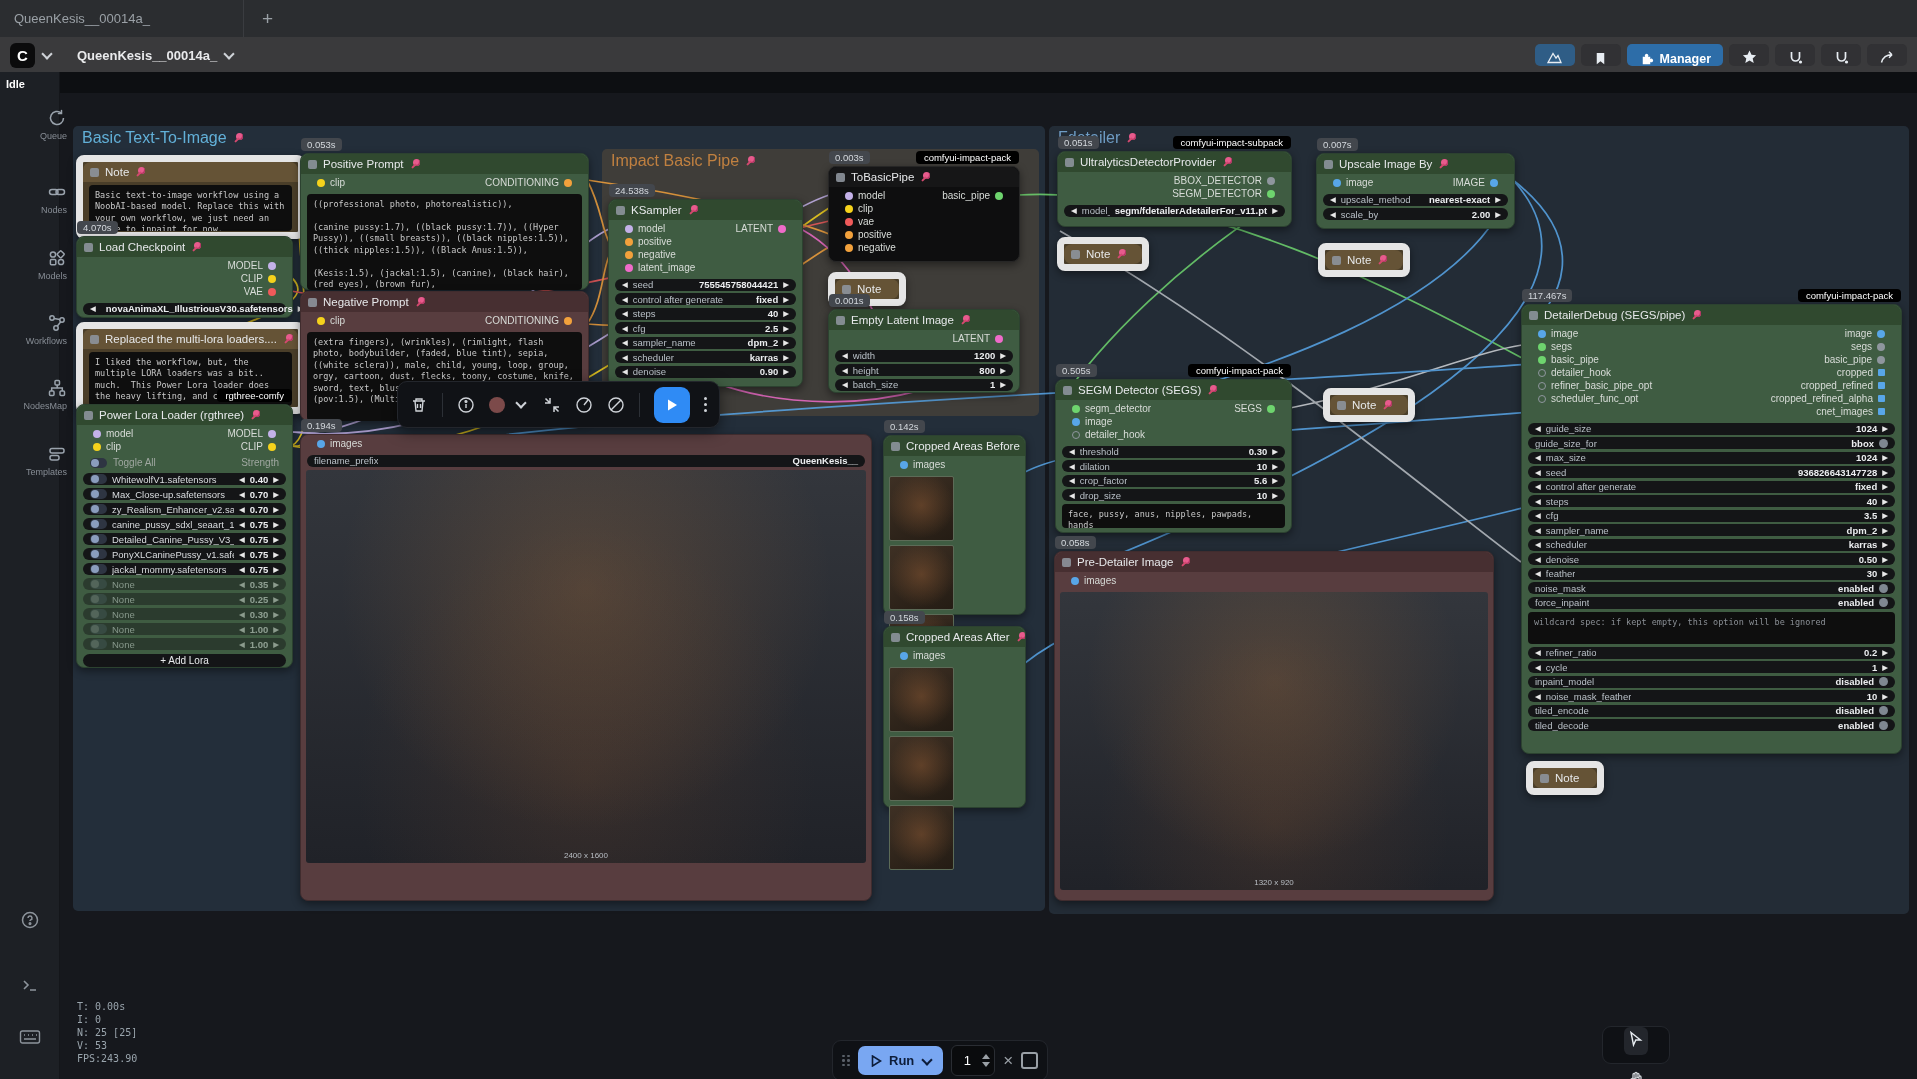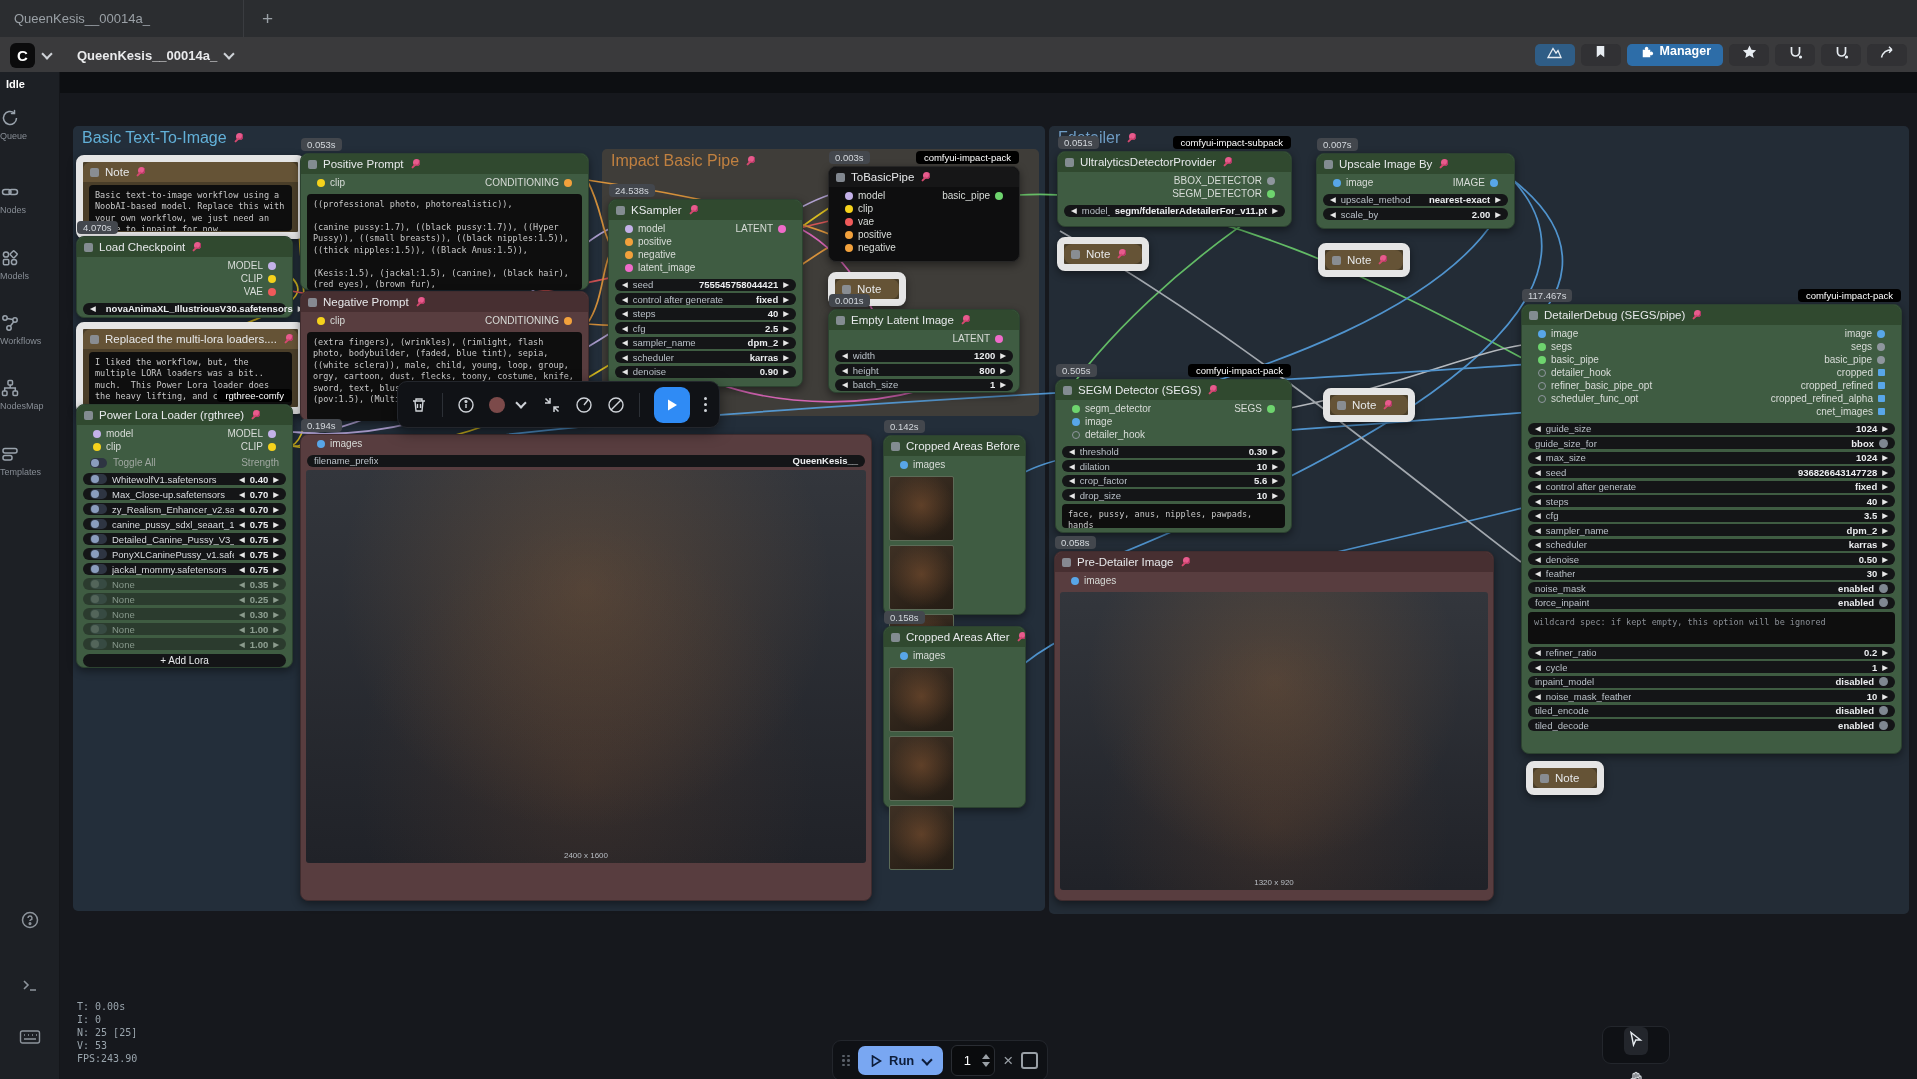--- a/index.html
+++ b/index.html
@@ -6,27 +6,27 @@
   .screen{position:relative;width:1917px;height:1079px;overflow:hidden;background:#16181d;color:#ddd;}
   
   .tabbar{position:absolute;left:0;top:0;width:100%;height:37px;background:#2b2d30;display:flex;align-items:center;border-bottom:1px solid #222;}
   .tab{width:215px;height:100%;display:flex;align-items:center;padding:0 14px;color:#9aa0a6;font-size:13px;border-right:1px solid #3a3c40;}
   .newtab{margin-left:18px;color:#9aa0a6;font-size:19px;}
   .appbar{position:absolute;left:0;top:37px;width:100%;height:36px;background:#3a3a3c;display:flex;align-items:center;padding:0 10px;box-sizing:border-box;}
   .logo{width:25px;height:25px;border-radius:6px;background:#0b0b0c;color:#fff;font-weight:800;font-size:15px;display:flex;align-items:center;justify-content:center;}
   .chev{width:6px;height:6px;border-right:2px solid #cfd3d8;border-bottom:2px solid #cfd3d8;transform:rotate(45deg);display:inline-block;margin:0 4px 3px 8px;}
   .wf-title{margin-left:22px;font-size:13px;font-weight:700;color:#e9eaec;display:flex;align-items:center;}
   .appbar-right{margin-left:auto;display:flex;align-items:center;gap:6px;}
-  .hbtn{height:22px;min-width:28px;border-radius:5px;background:#313134;display:flex;align-items:flex-start;justify-content:center;padding:0 6px;}
+  .hbtn{height:22px;min-width:28px;border-radius:5px;background:#313134;display:flex;align-items:flex-end;justify-content:center;padding:0 6px;}
   .hbtn.blue{background:#2f5d86;}
   .manager{background:#2d6da8;color:#fff;font-size:12.5px;font-weight:600;gap:6px;padding:0 12px;}
   .hbtn svg{display:block;}
   
   .sidebar{position:absolute;left:0;top:72px;width:59px;height:1007px;background:#1d2025;border-right:1px solid #14161a;z-index:6;}
-  .sideitem{position:absolute;left:0;width:59px;display:flex;flex-direction:column;align-items:flex-start;gap:3px;color:#878d95;font-size:9px;}
+  .sideitem{position:absolute;left:8px;width:59px;display:flex;flex-direction:column;align-items:flex-end;gap:3px;color:#878d95;font-size:9px;}
   .sideitem svg{display:block;}
   .idle{position:absolute;left:6px;top:78px;font-size:11px;font-weight:700;color:#fff;z-index:7;}
   .topstrip{position:absolute;left:0;top:72px;width:100%;height:21px;background:#0d0f12;z-index:5;}
   
   .canvas{position:absolute;left:59px;top:72px;right:0;bottom:0;}
   .group{position:absolute;border-radius:5px;z-index:1;}
   .gtitle{position:absolute;top:3px;left:9px;font-size:16px;font-weight:500;display:flex;align-items:center;gap:6px;}
   .wires{position:absolute;left:0;top:0;z-index:2;pointer-events:none;}
   
   .node{position:absolute;z-index:3;border-radius:8px;box-shadow:0 3px 8px rgba(0,0,0,.45);font-size:10px;}

